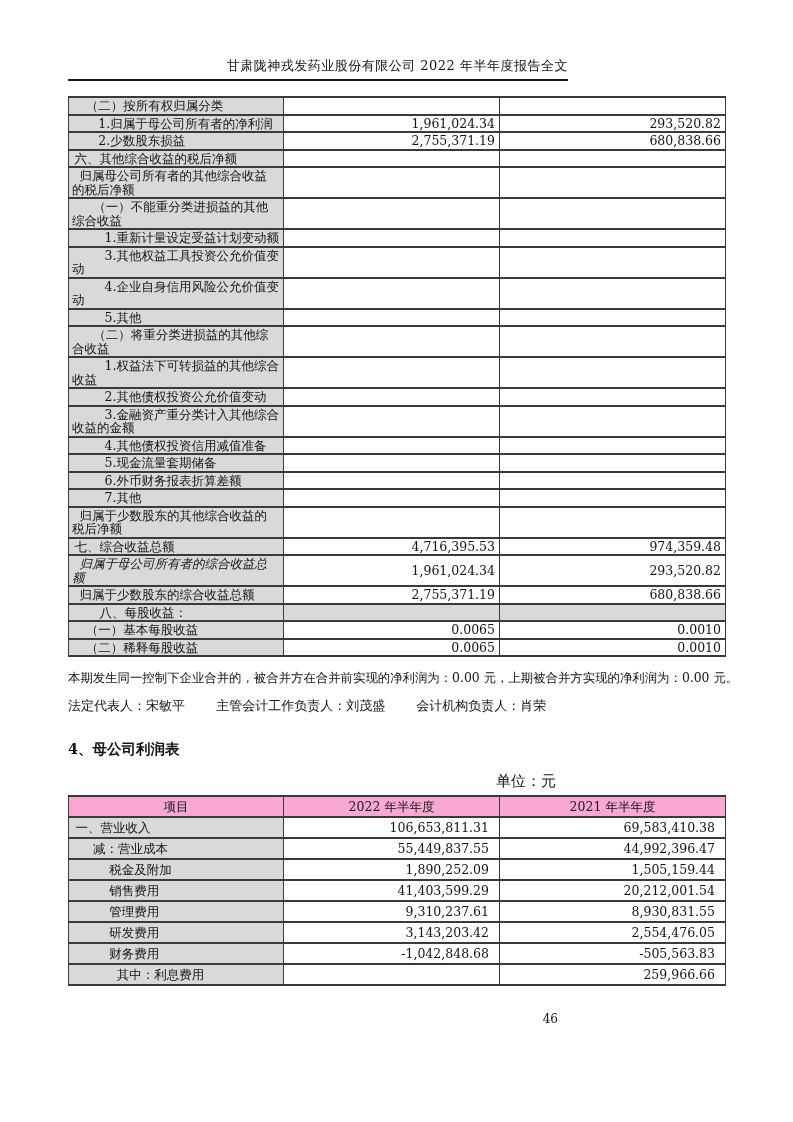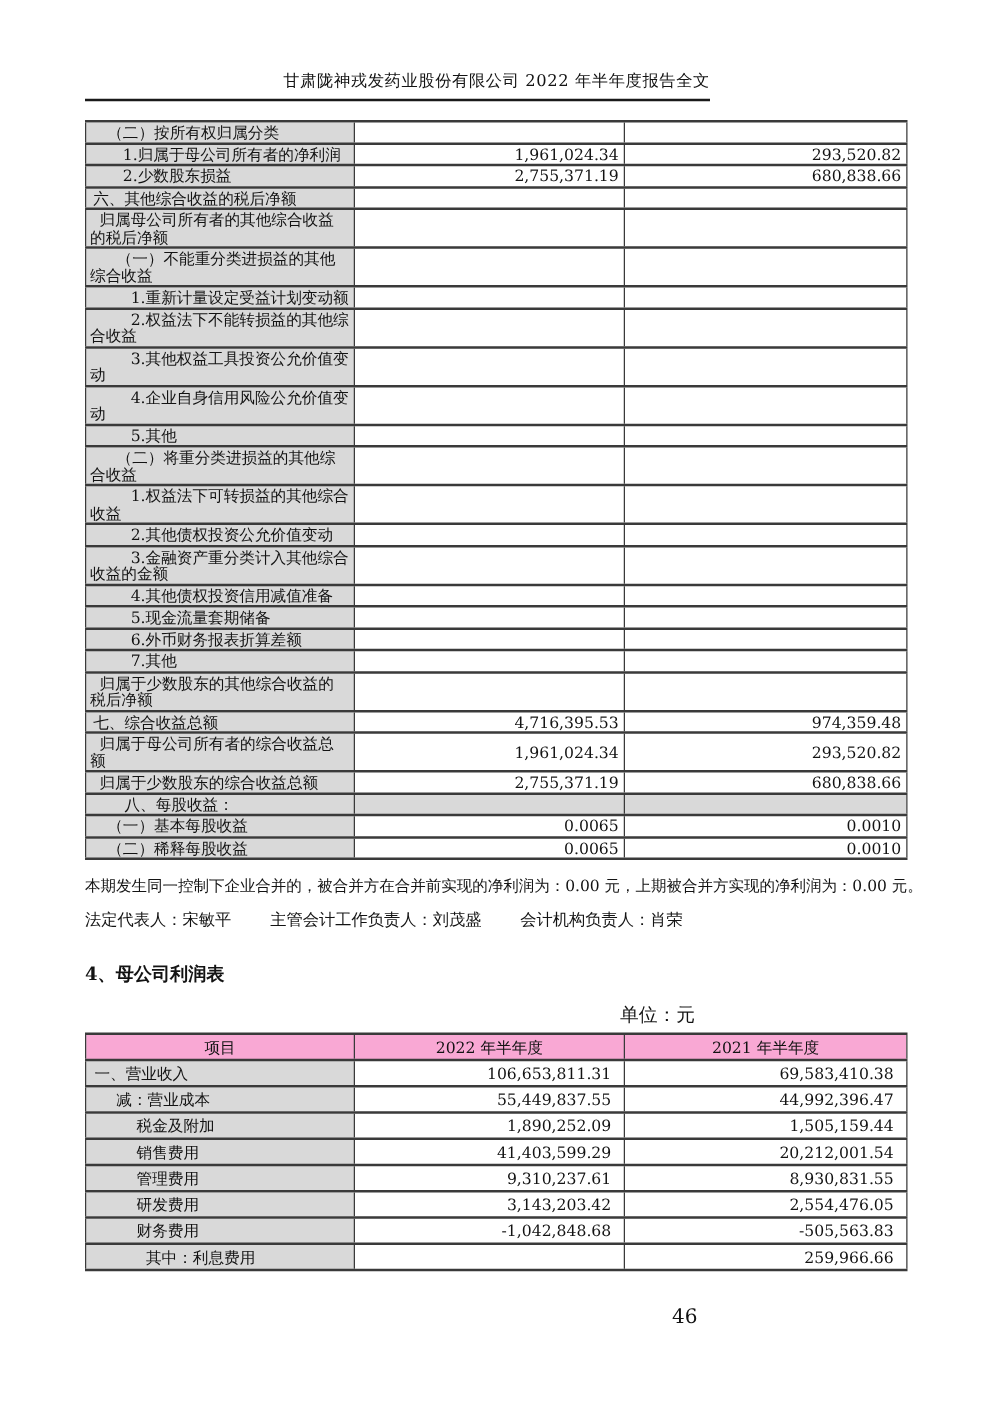--- a/index.html
+++ b/index.html
@@ -79,21 +79,21 @@
     line-height: 15px;
   }
   .t2 td { line-height: 15px; padding: 2px 4px; }
   .t2 td.label-cell { background: #d9d9d9; padding-left: 4px; }
   .t2 td.value-cell { text-align: right; padding-right: 10px; background: #ffffff; }
 
   .page-number {
     margin-top: 26px;
     text-align: right;
     padding-right: 10px;
-    font-size: 16px;
+    font-size: 12px;
   }
 </style>
 </head>
 <body>
 
 <div class="page">
 
   <div class="report-title">甘肃陇神戎发药业股份有限公司 2022 年半年度报告全文</div>
   <div class="header-rule"></div>
 
@@ -133,25 +133,20 @@
           <td class="label-cell" style="text-indent: 1.7em;">（一）不能重分类进损益的其他综合收益</td>
           <td class="value-cell"></td>
           <td class="value-cell"></td>
         </tr>
         <tr>
           <td class="label-cell" style="text-indent: 2.6em;">1.重新计量设定受益计划变动额</td>
           <td class="value-cell"></td>
           <td class="value-cell"></td>
         </tr>
         <tr>
-          <td class="label-cell" style="text-indent: 2.6em;">2.权益法下不能转损益的其他综合收益</td>
-          <td class="value-cell"></td>
-          <td class="value-cell"></td>
-        </tr>
-        <tr>
           <td class="label-cell" style="text-indent: 2.6em;">3.其他权益工具投资公允价值变动</td>
           <td class="value-cell"></td>
           <td class="value-cell"></td>
         </tr>
         <tr>
           <td class="label-cell" style="text-indent: 2.6em;">4.企业自身信用风险公允价值变动</td>
           <td class="value-cell"></td>
           <td class="value-cell"></td>
         </tr>
         <tr>
@@ -203,21 +198,21 @@
           <td class="label-cell" style="text-indent: 0.6em;">归属于少数股东的其他综合收益的税后净额</td>
           <td class="value-cell"></td>
           <td class="value-cell"></td>
         </tr>
         <tr>
           <td class="label-cell" style="text-indent: 0.2em;">七、综合收益总额</td>
           <td class="value-cell">4,716,395.53</td>
           <td class="value-cell">974,359.48</td>
         </tr>
         <tr>
-          <td class="label-cell" style="text-indent: 0.6em;">归属于母公司所有者的综合收益总额</td>
+          <td class="label-cell" style="text-indent: 0.6em; font-style: italic;">归属于母公司所有者的综合收益总额</td>
           <td class="value-cell">1,961,024.34</td>
           <td class="value-cell">293,520.82</td>
         </tr>
         <tr>
           <td class="label-cell" style="text-indent: 0.6em;">归属于少数股东的综合收益总额</td>
           <td class="value-cell">2,755,371.19</td>
           <td class="value-cell">680,838.66</td>
         </tr>
         <tr>
           <td class="label-cell" style="text-indent: 0.2em; padding-left: 28px;">八、每股收益：</td>

